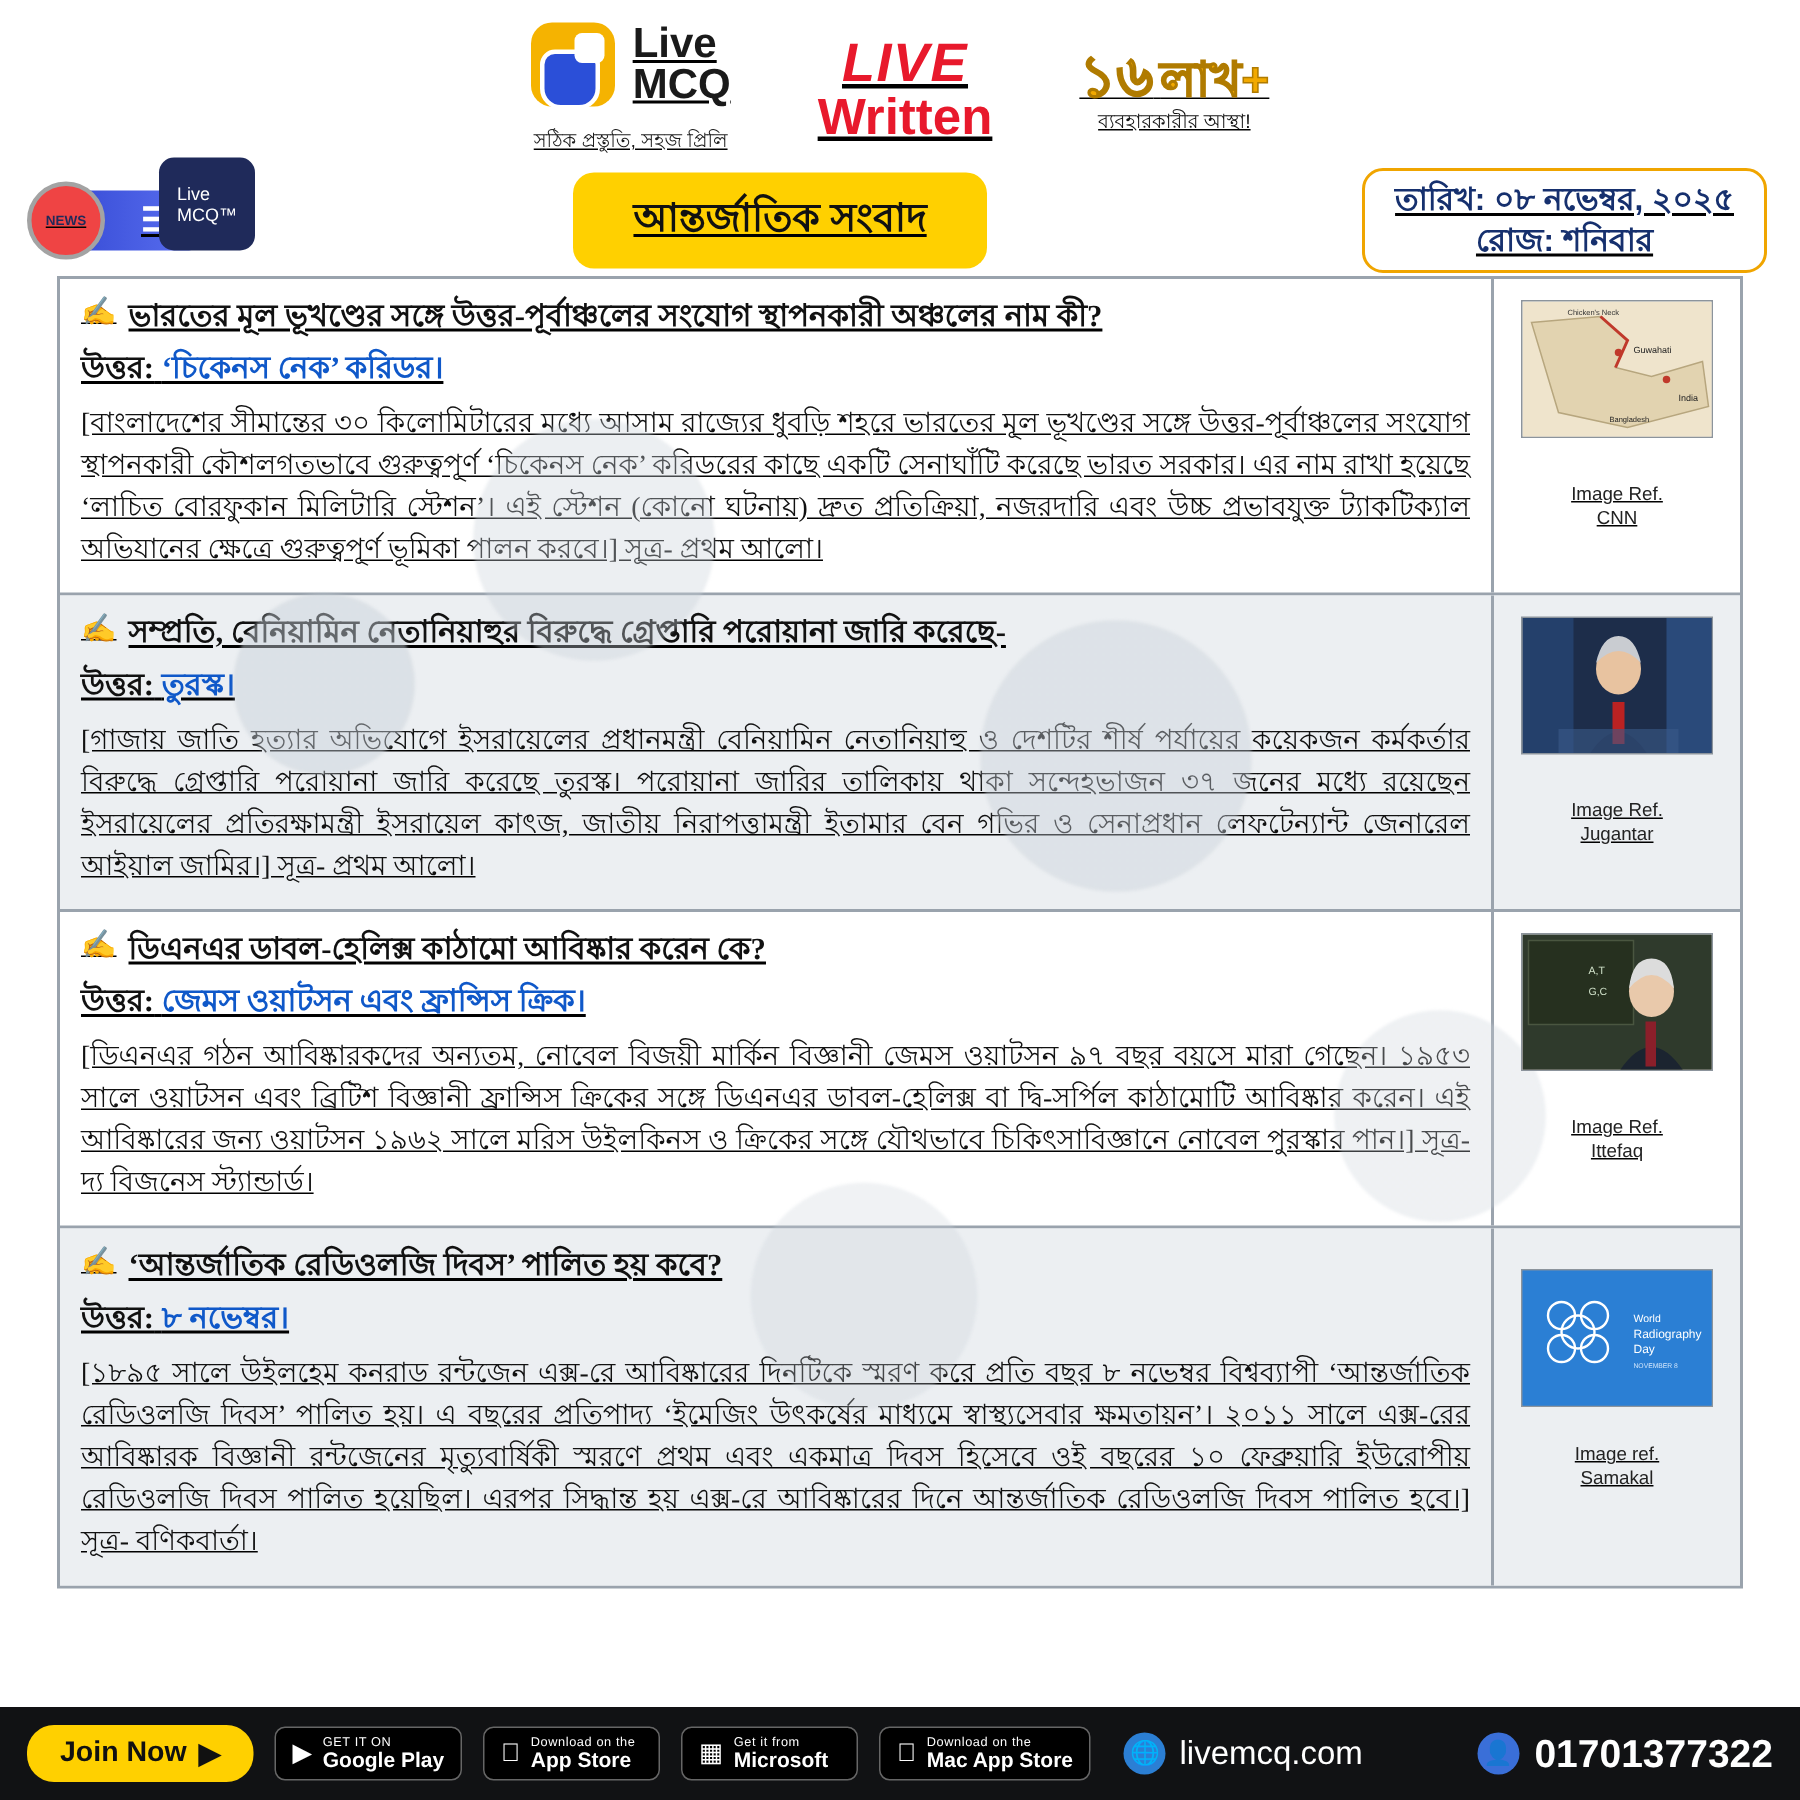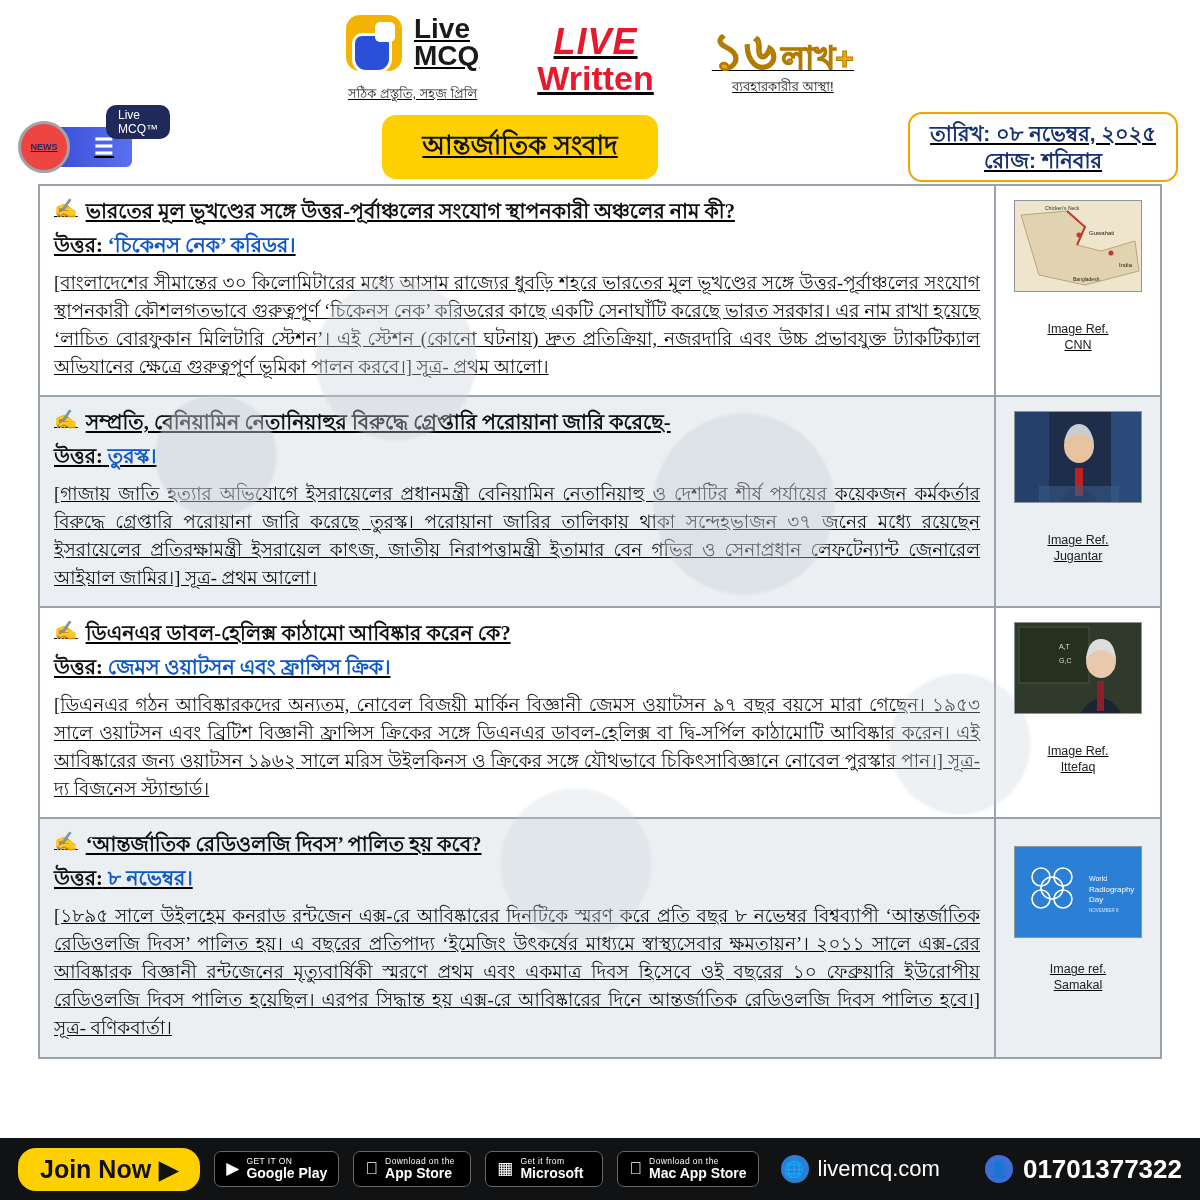--- a/index.html
+++ b/index.html
@@ -68,21 +68,21 @@
 
   .live-written { text-align: center; line-height: 1.05; }
   .live-written .lw1 {
     font-size: 36px; font-weight: bold; color: #e8192c;
     letter-spacing: 1px; font-style: italic;
   }
   .live-written .lw2 { font-size: 34px; font-weight: bold; color: #e8192c; }
 
   .users-badge { text-align: center; line-height: 1.1; }
   .users-badge .num {
-    font-size: 50px; font-weight: bold; color: #f2a900;
+    font-size: 38px; font-weight: bold; color: #f2a900;
     -webkit-text-stroke: 1px #b07b00;
   }
   .users-badge .sub { font-size: 13px; color: #111; }
 
   .ribbon {
     position: relative;
     display: flex; align-items: center;
     justify-content: space-between;
     padding: 0 22px 0 18px;
     height: 62px;
@@ -109,21 +109,21 @@
     padding: 0 18px 0 28px;
     margin-left: -16px;
     border-radius: 6px;
     font-size: 27px; font-weight: bold;
     font-family: "Liberation Serif", serif;
     letter-spacing: .3px;
   }
   .dnp-chip {
     position: absolute; left: 88px; top: -16px;
     background: #1f2a5a; color: #fff;
-    font-size: 12px; padding: 3px 12px; border-radius: 10px;
+    font-size: 12px; padding: 17px 12px; border-radius: 10px;
     z-index: 4;
   }
   .hamb { margin-left: 12px; font-size: 22px; }
 
   .cat-pill {
     background: #ffd000;
     border-radius: 14px;
     padding: 10px 40px;
     font-size: 26px; font-weight: bold; color: #111;
   }
@@ -207,21 +207,21 @@
     position: absolute;
     left: 0; right: 0; bottom: 0;
     height: 62px;
     background: #111214;
     display: flex; align-items: center;
     gap: 14px;
     padding: 0 18px;
   }
   .join {
     background: #ffd000; color: #111;
-    font-weight: bold; font-size: 25px;
+    font-weight: bold; font-size: 19px;
     border-radius: 18px; padding: 7px 22px;
     display: flex; align-items: center; gap: 8px;
     border: none;
   }
   .store {
     background: #000; border: 1px solid #666; border-radius: 7px;
     color: #fff; display: flex; align-items: center; gap: 7px;
     padding: 5px 11px; min-width: 118px;
   }
   .store .sg { font-size: 17px; }

